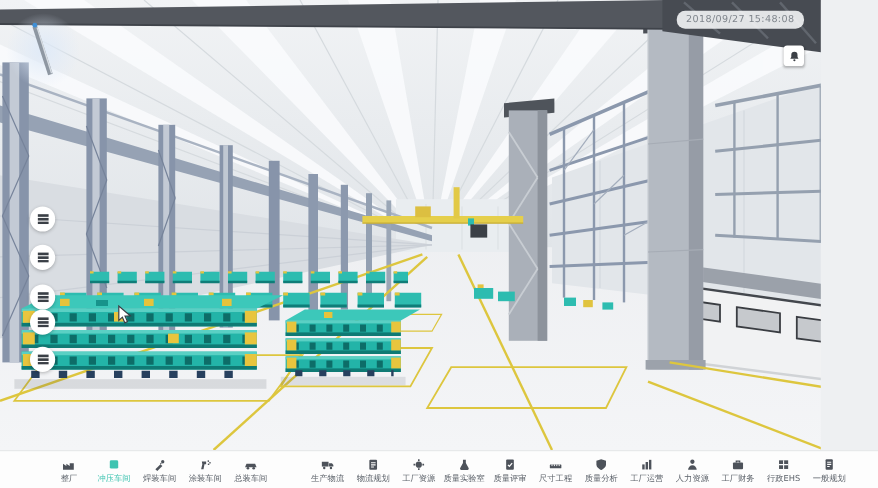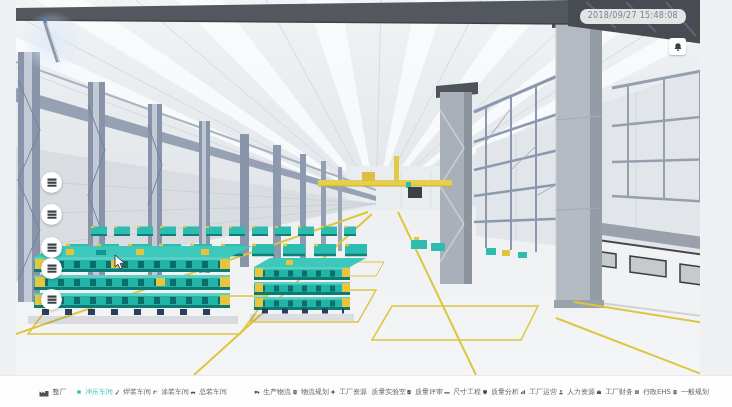--- a/index.html
+++ b/index.html
@@ -1,38 +1,38 @@
 <!DOCTYPE html>
 <html><head>
 <meta charset="utf-8">
 <style>
   html,body{margin:0;padding:0;background:#222;}
   .app{position:relative;width:732px;height:407px;overflow:hidden;background:#eef0f2;
        font-family:"DejaVu Sans","Liberation Sans",sans-serif;}
-  .viewport{position:absolute;left:16px;top:0;width:684px;height:375px;overflow:hidden;}
+  .viewport{position:absolute;left:0;top:0;width:684px;height:375px;overflow:hidden;}
   .viewport svg{display:block;}
 
   
   .timestamp{position:absolute;top:9px;right:14px;font-size:8px;line-height:12px;
     color:#7f858c;background:rgba(248,249,250,.88);border-radius:7px;padding:1px 8px 2px;
     letter-spacing:.3px;}
   .bell-btn{position:absolute;top:38px;right:14px;width:17px;height:17px;background:#fff;
     border-radius:3px;box-shadow:0 1px 2px rgba(0,0,0,.25);display:flex;align-items:center;
     justify-content:center;cursor:pointer;}
   .circle-btn{position:absolute;left:25px;width:21px;height:21px;border-radius:50%;
     background:#fff;box-shadow:0 1px 3px rgba(0,0,0,.25);display:flex;align-items:center;
     justify-content:center;cursor:pointer;}
   .cursor{position:absolute;left:98px;top:254px;pointer-events:none;}
 
   
   .toolbar{position:absolute;left:0;bottom:0;width:732px;height:32px;background:#fdfdfd;
     border-top:1px solid #e7e9ea;display:flex;align-items:center;padding-left:38px;box-sizing:border-box;}
   .tb-group{display:flex;}
   .tb-spacer{width:26px;}
-  .tb-item{width:38px;display:flex;flex-direction:row;align-items:center;justify-content:flex-start;
+  .tb-item{width:38px;display:flex;flex-direction:column;align-items:center;justify-content:center;
     gap:2px;cursor:pointer;}
   .tb-item .tb-label{font-size:7.5px;line-height:8px;color:#5c626a;white-space:nowrap;
     transform:scale(.92);transform-origin:center;}
   .tb-item.active .tb-label{color:#3fc4b1;}
   .tb-ic{display:block;}
 </style>
 </head>
 <body>
 
 <div class="app">

